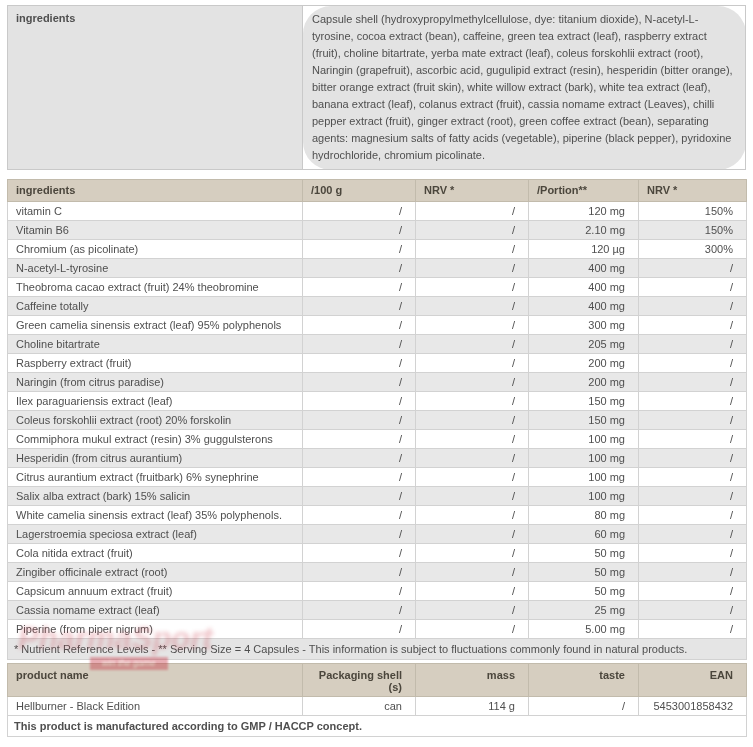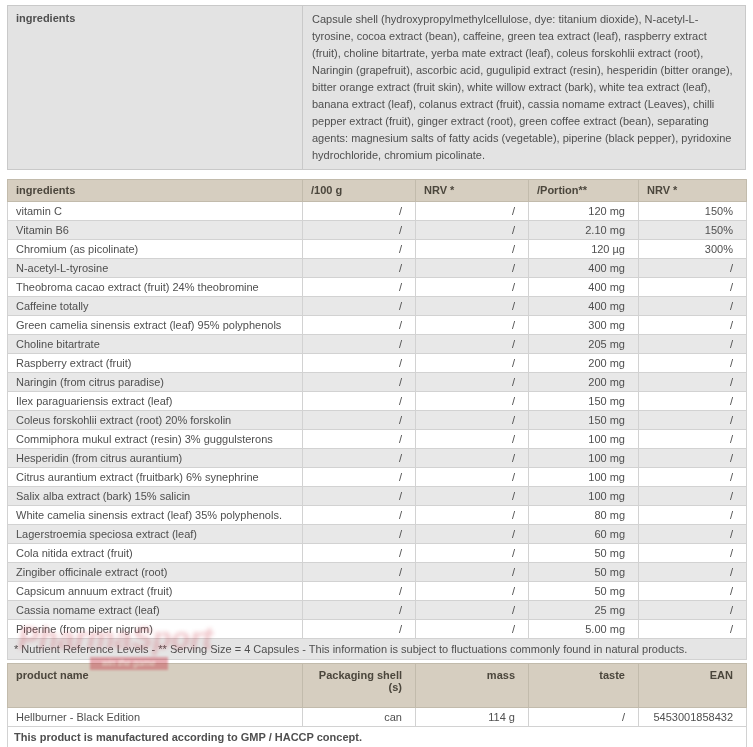--- a/index.html
+++ b/index.html
@@ -22,21 +22,21 @@
   col.c4 { width: 110px; }
   col.c5 { width: 108px; }
 
   td, th { border: 1px solid #d2d2d2; padding: 3px 13px 3px 8px; vertical-align: top; overflow: hidden; white-space: nowrap; }
   th { font-weight: bold; color: #4b463c; }
 
   
   .top-table { margin-bottom: 9px; }
   .top-table td { background: #e3e3e3; border-color: #c9c9c9; white-space: normal; }
   .top-table .label-cell { font-weight: bold; padding: 6px 8px; }
-  .top-table .text-cell { padding: 5px 9px; line-height: 17px; text-align: left; }
+  .top-table .text-cell { padding: 5px 9px; line-height: 17px; text-align: left; border-radius: 28px; }
 
   
   .nutrition-table { margin-bottom: 3px; }
   .nutrition-table thead th {
     background: #d6cec0;
     border-color: #c2bbac;
     text-align: left;
     height: 22px;
     padding-top: 4px;
   }
@@ -47,21 +47,21 @@
   .nutrition-table .footnote-row td {
     text-align: left; background: #e5e5e5; white-space: normal; padding: 4px 6px;
   }
 
   
   .product-table thead th {
     background: #d6cec0;
     border-color: #c2bbac;
     text-align: right;
     white-space: normal;
-    height: 44px;
+    height: 33px;
     padding-top: 5px;
   }
   .product-table thead th:first-child { text-align: left; }
   .product-table tbody td { height: 19px; text-align: right; }
   .product-table tbody td:first-child { text-align: left; }
   .product-table .gmp-row td {
     text-align: left; font-weight: bold; white-space: normal; padding: 4px 6px; background: #fff;
   }
 
   

